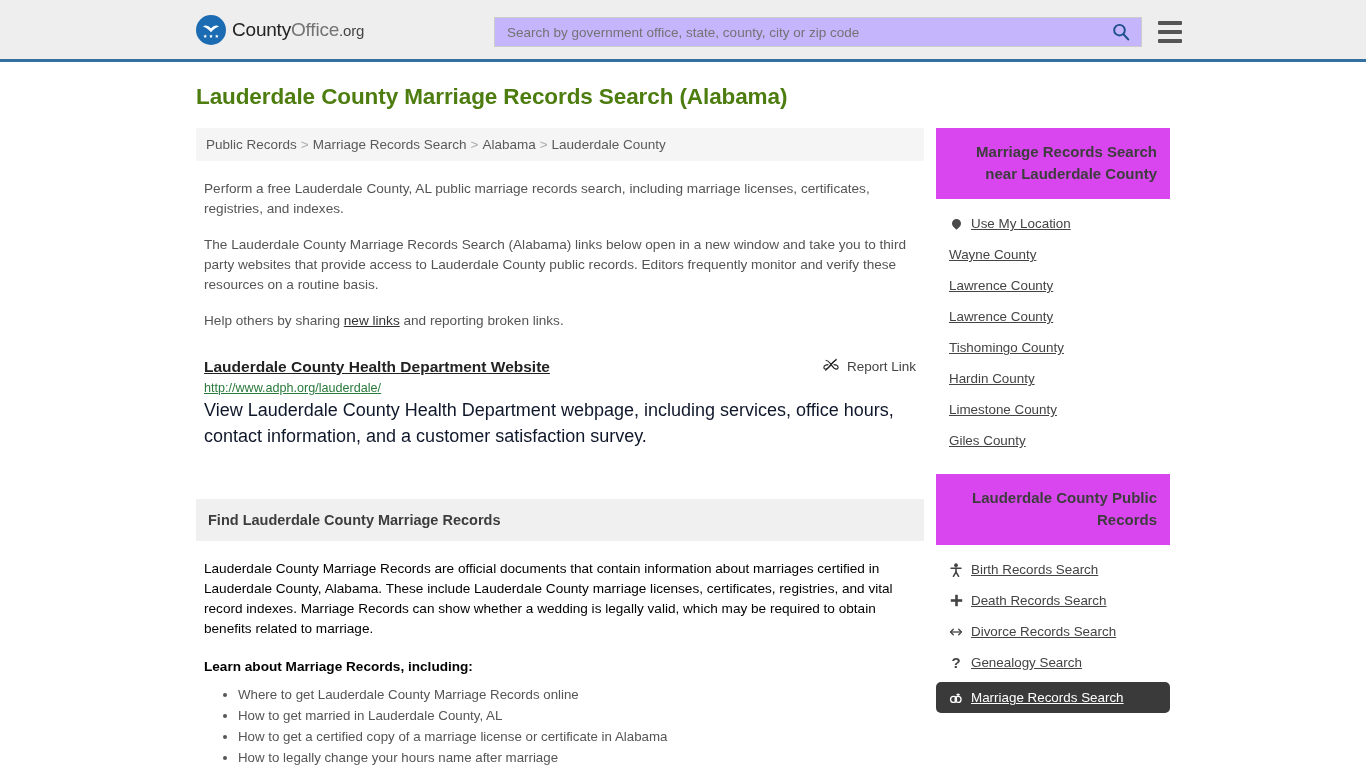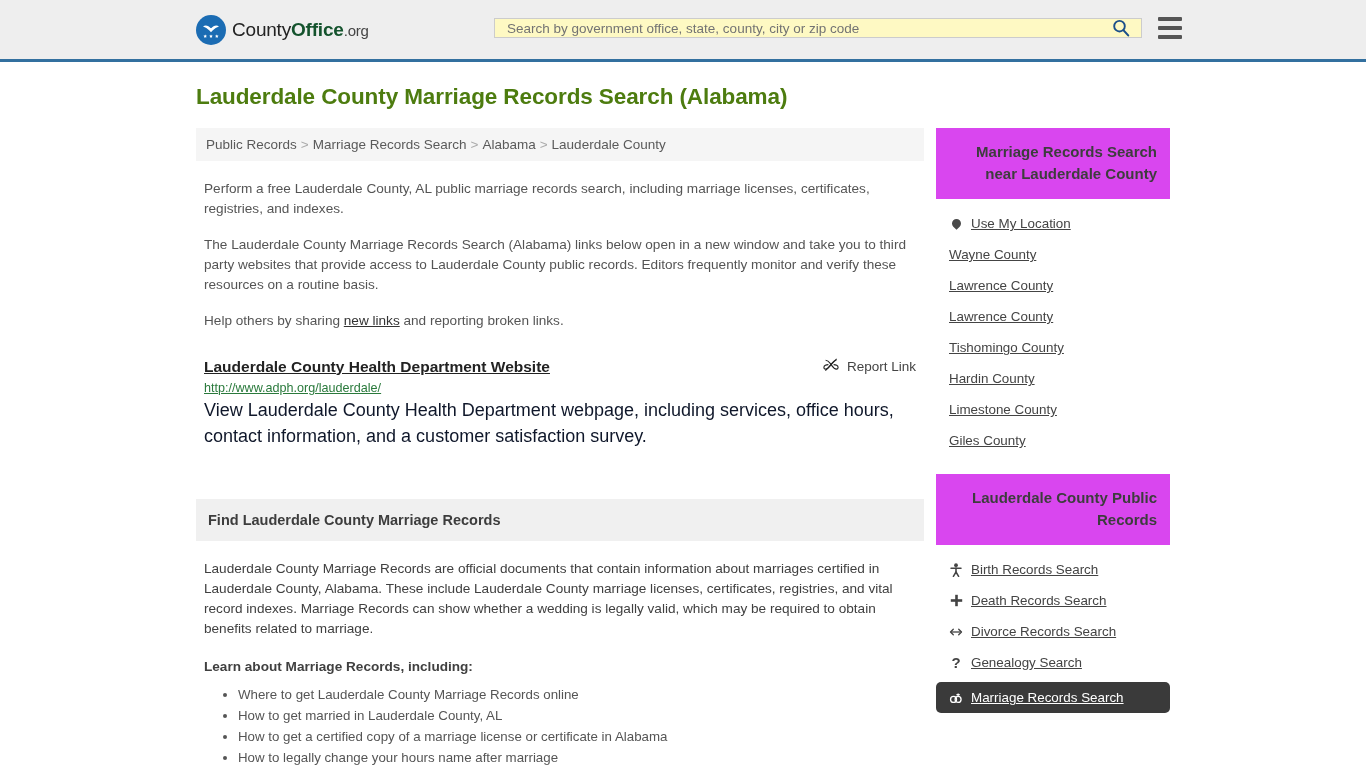--- a/index.html
+++ b/index.html
@@ -40,34 +40,34 @@
     position: relative;
   }
   .logo-mark svg { display: block; }
   .logo-text {
     font-size: 19px;
     letter-spacing: -0.2px;
     white-space: nowrap;
     font-family: "Liberation Sans", sans-serif;
   }
   .logo-text .t-county { color: #222222; }
-  .logo-text .t-office { color: #14532d; font-weight: bold; }
+  .logo-text .t-office { color: #737373; font-weight: normal; }
   .logo-text .t-org { color: #444444; font-size: 15px; }
 
   .search-area {
     position: absolute;
     left: 494px;
     top: 17px;
     display: flex;
     align-items: center;
   }
   .search-box {
     width: 648px;
-    height: 20px;
-    background: #fef9c3;
+    height: 30px;
+    background: #c4b5fd;
     border: 1px solid #cccccc;
     display: flex;
     align-items: center;
     padding: 0 8px 0 10px;
   }
   .search-box input {
     flex: 1;
     border: none;
     outline: none;
     font-size: 13.5px;
@@ -208,21 +208,21 @@
     font-weight: bold;
     color: #3d3d3d;
     margin-top: 50px;
   }
   .section-body {
     padding: 0 8px;
   }
   .section-body p {
     font-size: 13.6px;
     line-height: 20px;
-    color: #404040;
+    color: #000000;
     margin: 18px 0 0 0;
   }
   .learn-label {
     font-size: 13.6px;
     font-weight: bold;
     color: #444444;
     margin: 18px 0 0 0;
   }
   ul.learn-list {
     margin: 8px 0 0 0;

